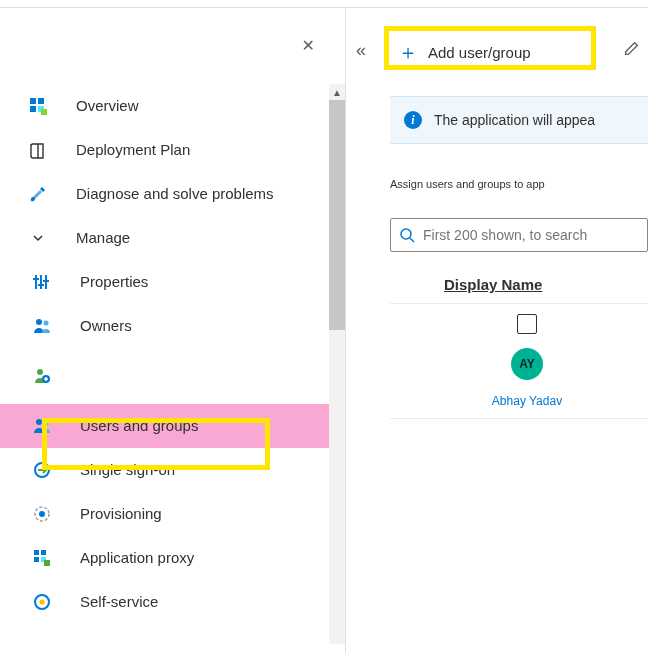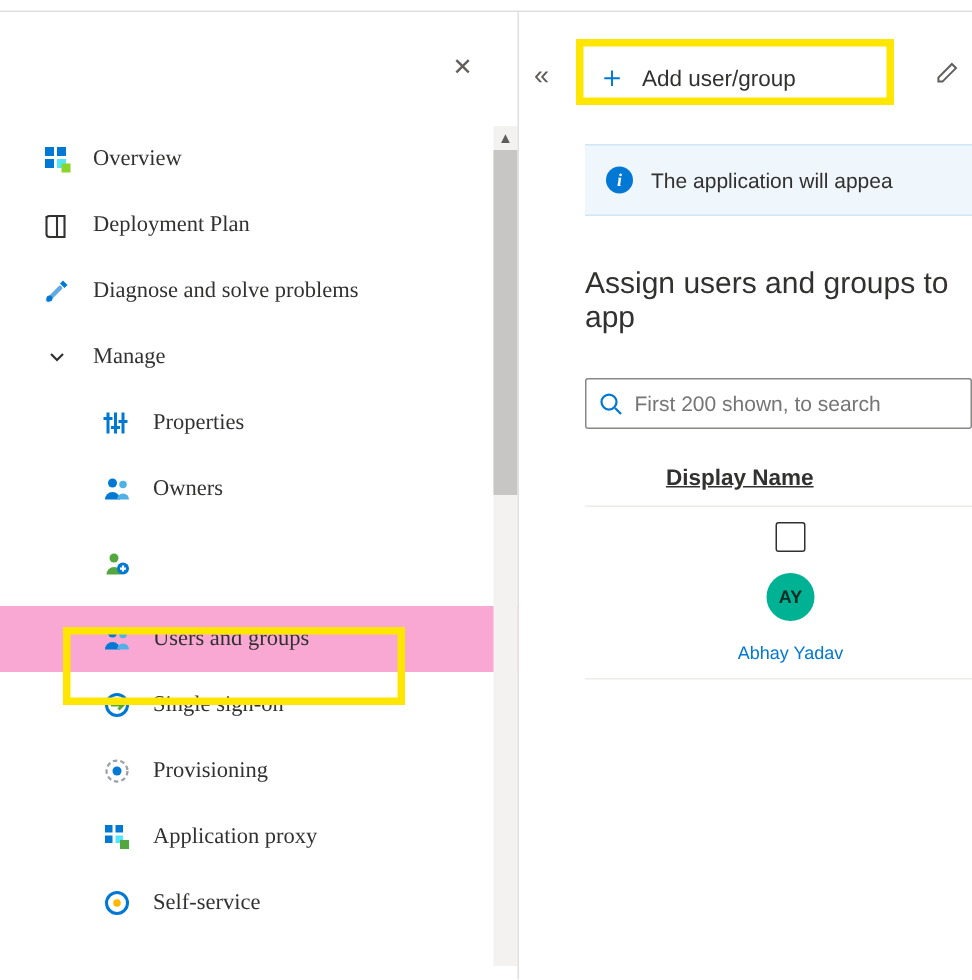--- a/index.html
+++ b/index.html
@@ -60,27 +60,26 @@
     .nav-list {
       list-style: none;
       margin-top: 52px;
     }
     .nav-item {
       display: flex;
       align-items: center;
       height: 44px;
       padding-left: 28px;
       cursor: pointer;
-      gap: 14px;
+      gap: 28px;
       font-size: 15px;
       color: #323130;
-      font-family: Liberation Serif, serif;
     }
     .nav-sub .nav-item {
-      padding-left: 68px;
+      padding-left: 32px;
       align-items: center;
     }
     .nav-item.selected {
       background: #f9a8d4;
     }
     .nav-item .icon {
       width: 20px;
       height: 20px;
       display: flex;
       align-items: center;
@@ -173,21 +172,21 @@
       align-items: center;
       justify-content: center;
       font-weight: bold;
       font-style: italic;
       font-family: Georgia, serif;
       font-size: 12px;
       flex-shrink: 0;
     }
     .desc {
       margin: 34px 0 0 44px;
-      font-size: 20px;
+      font-size: 11px;
       color: #323130;
     }
     .search-box {
       margin: 28px 0 0 44px;
       border: 1px solid #8a8886;
       border-radius: 2px;
       height: 34px;
       display: flex;
       align-items: center;
       padding: 16px 8px;

